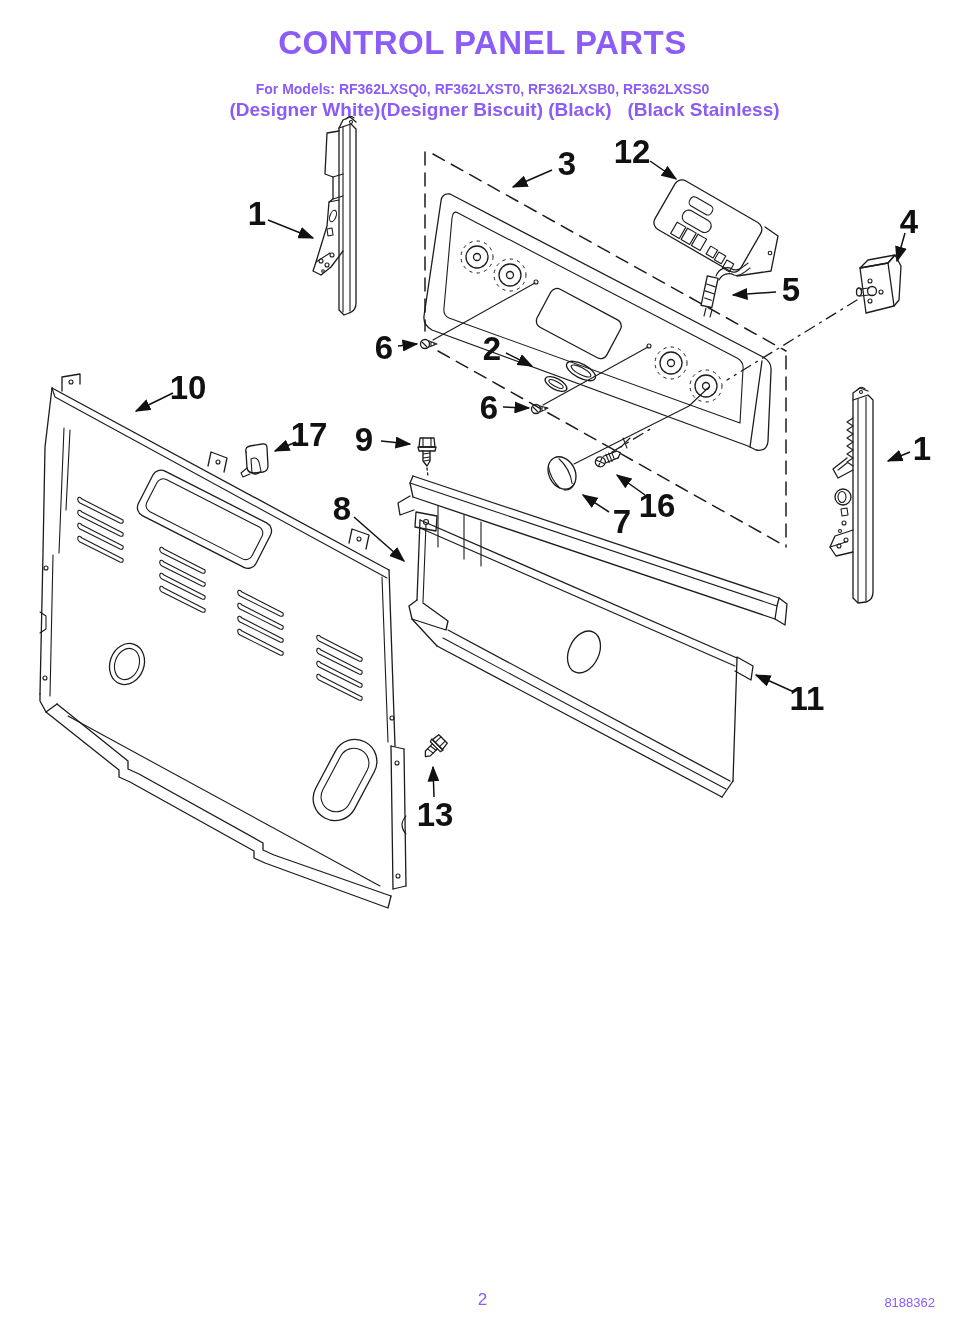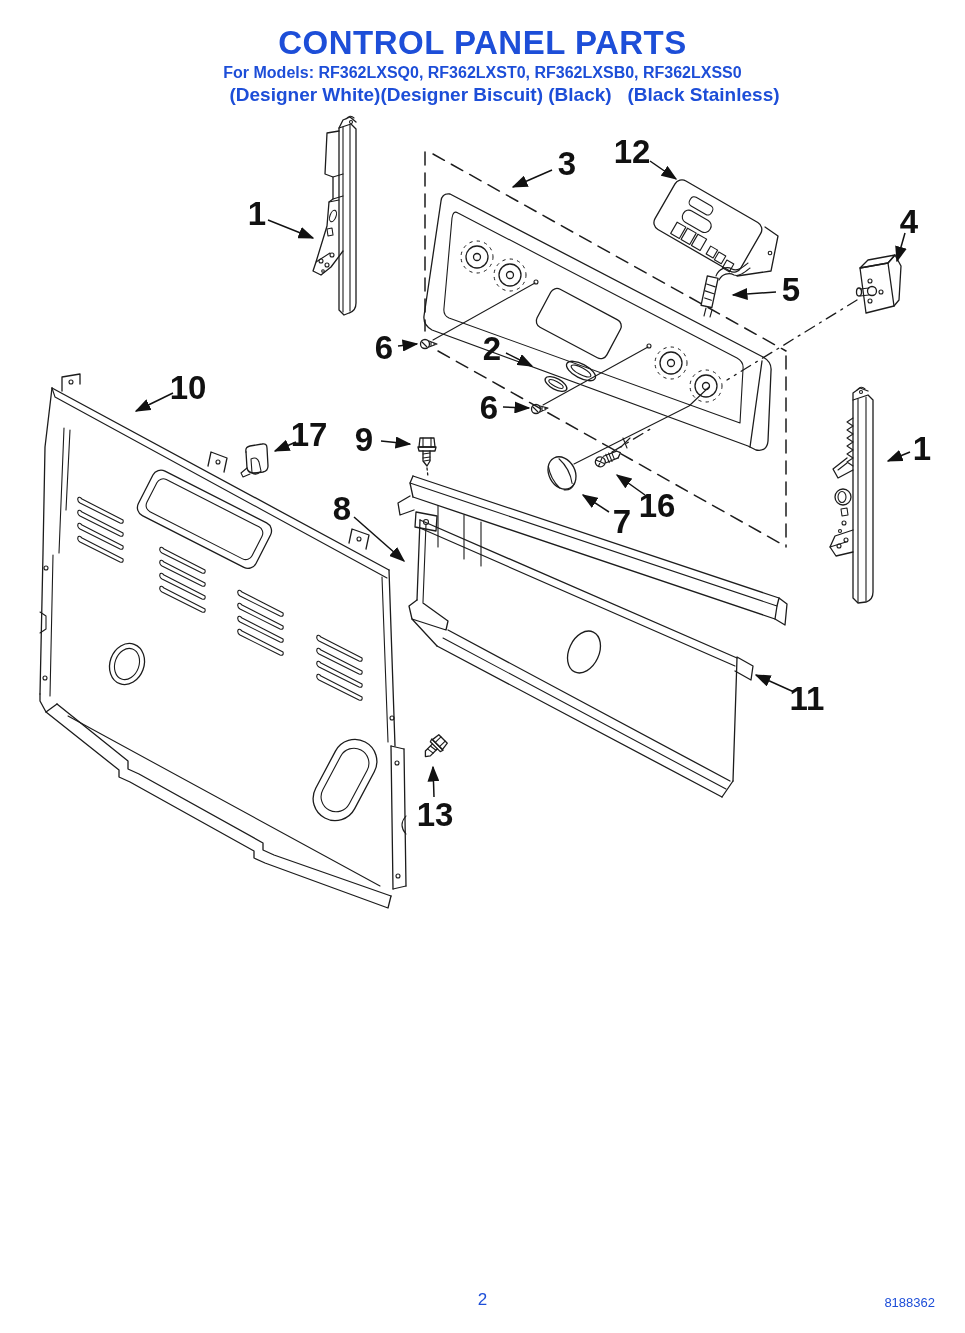--- a/index.html
+++ b/index.html
@@ -1,24 +1,24 @@
 <!DOCTYPE html>
 <html><head>
 <meta charset="utf-8">
 <style>
   html,body{margin:0;padding:0;background:#e8e8e8;}
   .page{
     width:965px;height:1333px;position:relative;margin:0 auto;
-    background:#ffffff;color:#1d4ed8;
+    background:#ffffff;color:#8b5cf6;
     font-family:"Liberation Sans", sans-serif;
     overflow:hidden;
   }
   .hdr{position:absolute;top:0;left:0;width:100%;text-align:center;z-index:2;}
   .hdr h1{margin:24px 0 0 0;font-size:33px;font-weight:bold;letter-spacing:.5px;}
-  .hdr .models{font-size:16px;font-weight:bold;margin-top:2px;}
+  .hdr .models{font-size:14px;font-weight:bold;margin-top:19px;}
   .hdr .finishes{font-size:19px;font-weight:bold;margin-top:2px;white-space:pre;padding-left:44px;}
   svg.diagram{position:absolute;top:0;left:0;width:965px;height:1333px;z-index:1;}
   .ln{stroke:#1c1c1c;fill:none;stroke-width:1.3;stroke-linejoin:round;stroke-linecap:round;}
   .thin{stroke-width:1.1;}
   .dash{stroke-dasharray:13 8;stroke-width:1.5;}
   .dashdot{stroke-dasharray:11 6 2 6;}
   .dots{stroke-dasharray:2 3;}
   .ring{stroke-dasharray:2.5 5;stroke-width:1;}
   .callout{font-family:"Liberation Sans",sans-serif;font-size:33px;font-weight:bold;fill:#111;}
   .arrow{stroke:#111;stroke-width:1.5;fill:none;}

